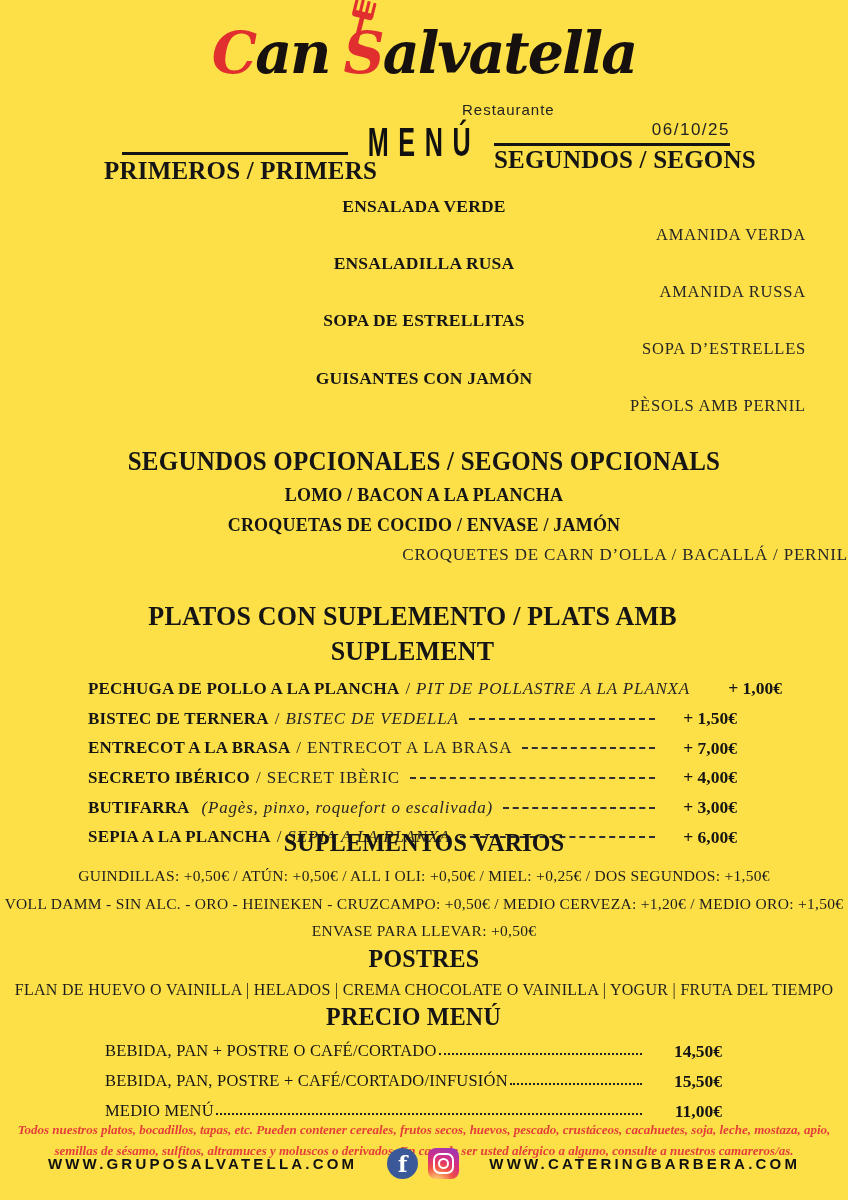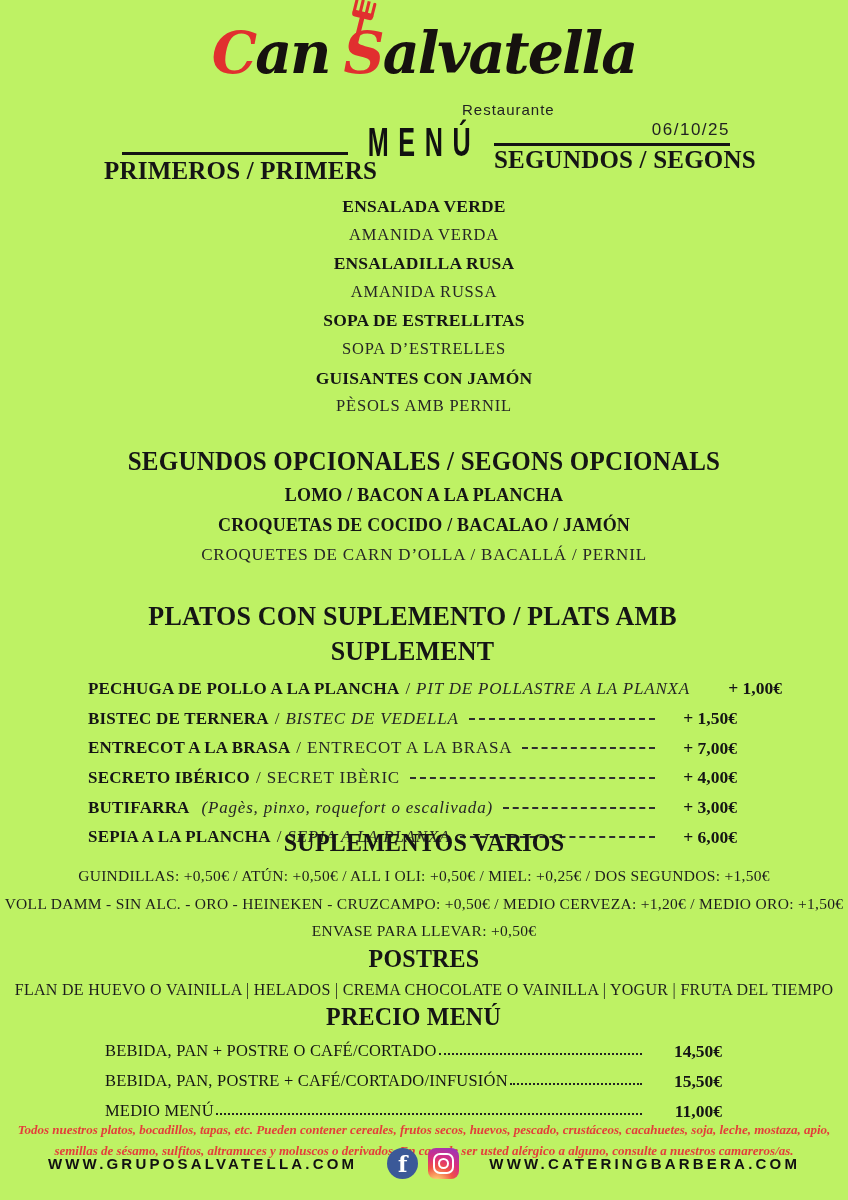--- a/index.html
+++ b/index.html
@@ -1,16 +1,16 @@
 <!DOCTYPE html>
 <html><head>
 <meta charset="utf-8">
 <style>
   html,body{margin:0;padding:0;background:#888;}
-  .page{position:relative;width:848px;height:1200px;background:#bef264;margin:0 auto;
+  .page{position:relative;width:848px;height:1200px;background:#fde047;margin:0 auto;
         font-family:"Liberation Serif",serif;color:#151515;overflow:hidden;}
 
   
   .logo{position:absolute;top:24px;left:0;width:100%;text-align:center;
         font-family:"DejaVu Serif",serif;font-style:italic;font-weight:bold;
         font-size:57px;line-height:1;letter-spacing:-2px;white-space:nowrap;}
   .logo .red{color:#e12f2f;}
   .logo .blk{color:#16110f;}
   .s-wrap{position:relative;display:inline-block;margin-left:14px;}
   .fork{position:absolute;left:2px;top:-24px;width:30px;height:46px;transform:rotate(14deg);}
@@ -25,21 +25,21 @@
   .head-left{position:absolute;left:104px;top:152px;width:262px;}
   .head-left .rule{width:226px;margin:0 auto 2px auto;}
   .head-right{position:absolute;left:494px;top:120px;width:236px;}
   .col-title{font-size:25px;font-weight:bold;text-align:center;white-space:nowrap;
         letter-spacing:0.2px;transform:scaleY(1.05);}
 
   
   .columns{position:absolute;top:192px;left:42px;right:42px;display:flex;}
   .col{flex:1;text-align:center;}
   .es{font-weight:bold;font-size:17.5px;letter-spacing:0.2px;}
-  .ca{font-size:16.5px;color:#262626;letter-spacing:0.8px;}
+  .ca{font-size:16.5px;color:#262626;letter-spacing:0.8px;text-align:right;}
   .col p{margin:0;}
   .col-left p{line-height:28.6px;}
   .col-right p{line-height:33.6px;}
 
   
   .opcionales{position:absolute;top:446px;left:0;width:100%;text-align:center;}
   .big-title{font-size:25px;font-weight:bold;letter-spacing:0.2px;transform:scaleY(1.08);
         margin:0 0 4px 0;line-height:30px;}
   .opcionales p{margin:0;line-height:30px;}
   .opcionales .es{font-size:18px;}
@@ -123,21 +123,21 @@
       <p class="es">SOPA DE ESTRELLITAS</p>
       <p class="ca">SOPA D’ESTRELLES</p>
       <p class="es">GUISANTES CON JAMÓN</p>
       <p class="ca">PÈSOLS AMB PERNIL</p>
     </div>
   </div>
 
   <div class="opcionales">
     <h2 class="big-title">SEGUNDOS OPCIONALES / SEGONS OPCIONALS</h2>
     <p class="es">LOMO / BACON A LA PLANCHA</p>
-    <p class="es">CROQUETAS DE COCIDO / BACALAO / JAMÓN</p>
+    <p class="es">CROQUETAS DE COCIDO / ENVASE / JAMÓN</p>
     <p class="ca">CROQUETES DE CARN D’OLLA / BACALLÁ / PERNIL</p>
   </div>
 
   <div class="suplementos">
     <h2 class="big-title">PLATOS CON SUPLEMENTO / PLATS AMB SUPLEMENT</h2>
     <div class="sup-row">
       <span class="es">PECHUGA DE POLLO A LA PLANCHA</span>
       <span class="sep">/</span>
       <span class="ca it">PIT DE POLLASTRE A LA PLANXA</span>
       <span class="fill"></span>

